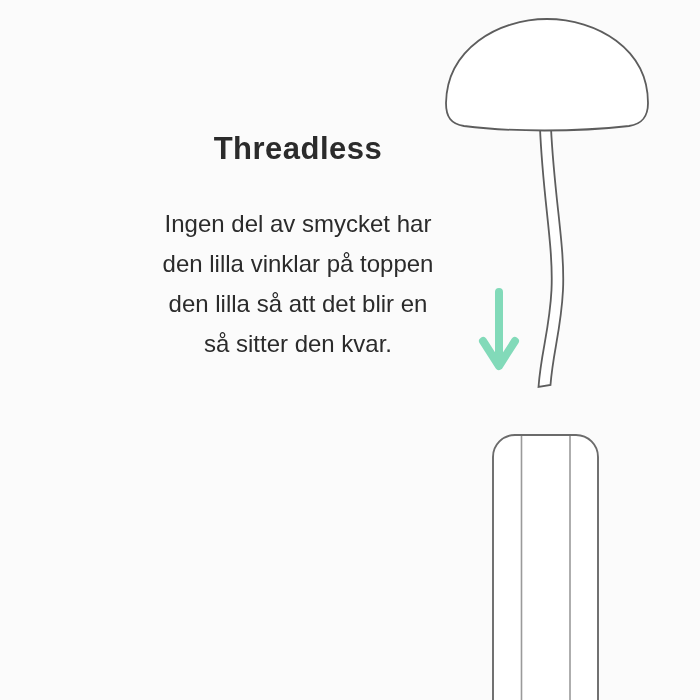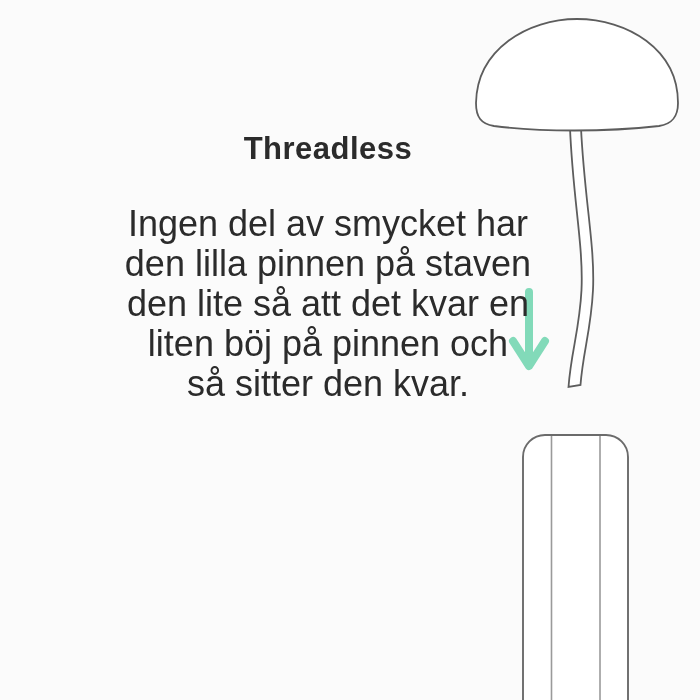--- a/index.html
+++ b/index.html
@@ -8,21 +8,20 @@
     width: 700px;
     height: 700px;
     overflow: hidden;
     background: var(--background, #fbfbfb);
     font-family: "Liberation Sans", "DejaVu Sans", sans-serif;
   }
   .canvas {
     position: relative;
     width: 628px;
     height: 700px;
-    margin-left: 30px;
   }
   .text-column {
     position: absolute;
     left: 10px;
     top: 0;
     width: 576px;
     text-align: center;
     color: var(--text, #2b2b2b);
   }
   .title {
@@ -33,21 +32,21 @@
     font-size: 31px;
     font-weight: 700;
     line-height: 1.2;
     letter-spacing: 0.5px;
   }
   .body-text {
     position: absolute;
     top: 204px;
     left: 0;
     width: 100%;
-    font-size: 36px;
+    font-size: 24px;
     font-weight: 400;
     line-height: 40px;
   }
   .illustration-svg {
     position: absolute;
     left: 0;
     top: 0;
     width: 700px;
     height: 700px;
   }
@@ -102,20 +101,19 @@
     <path class="post-inner" d="M 570 436 L 570 700"></path>
 
     <path class="arrow-stroke" d="M 499 292 L 499 362 M 483 341 L 499 366 L 515 341"></path>
   </svg>
 
   <div class="text-column">
     <div class="title">Threadless</div>
 
     <div class="body-text">
       <div>Ingen del av smycket har</div>
-      <div>den lilla pinnen på staven</div>
-      <div>den lite så att det kvar en</div>
-      <div>liten böj på pinnen och</div>
+      <div>den lilla vinklar på toppen</div>
+      <div>den lilla så att det blir en</div>
       <div>så sitter den kvar.</div>
     </div>
   </div>
 
 </div>
 
 </body></html>

